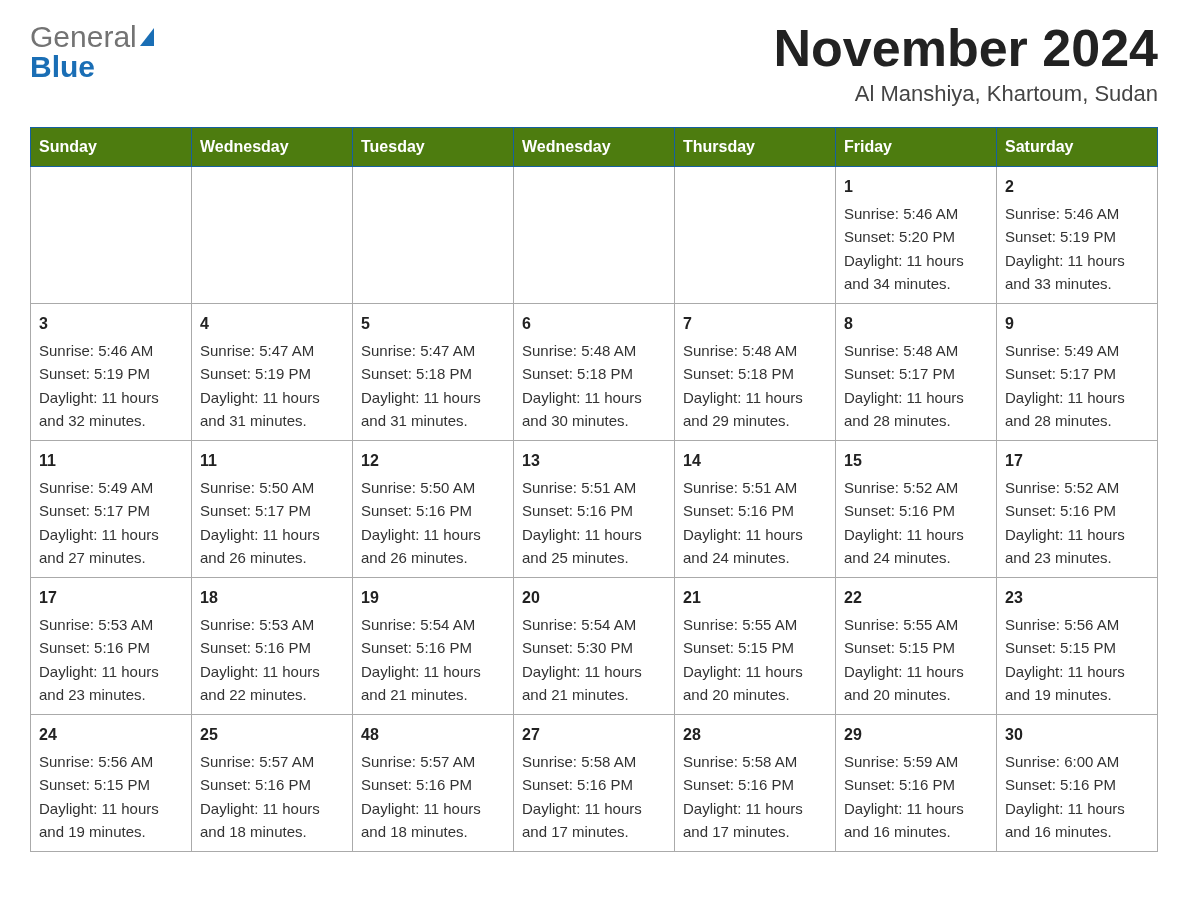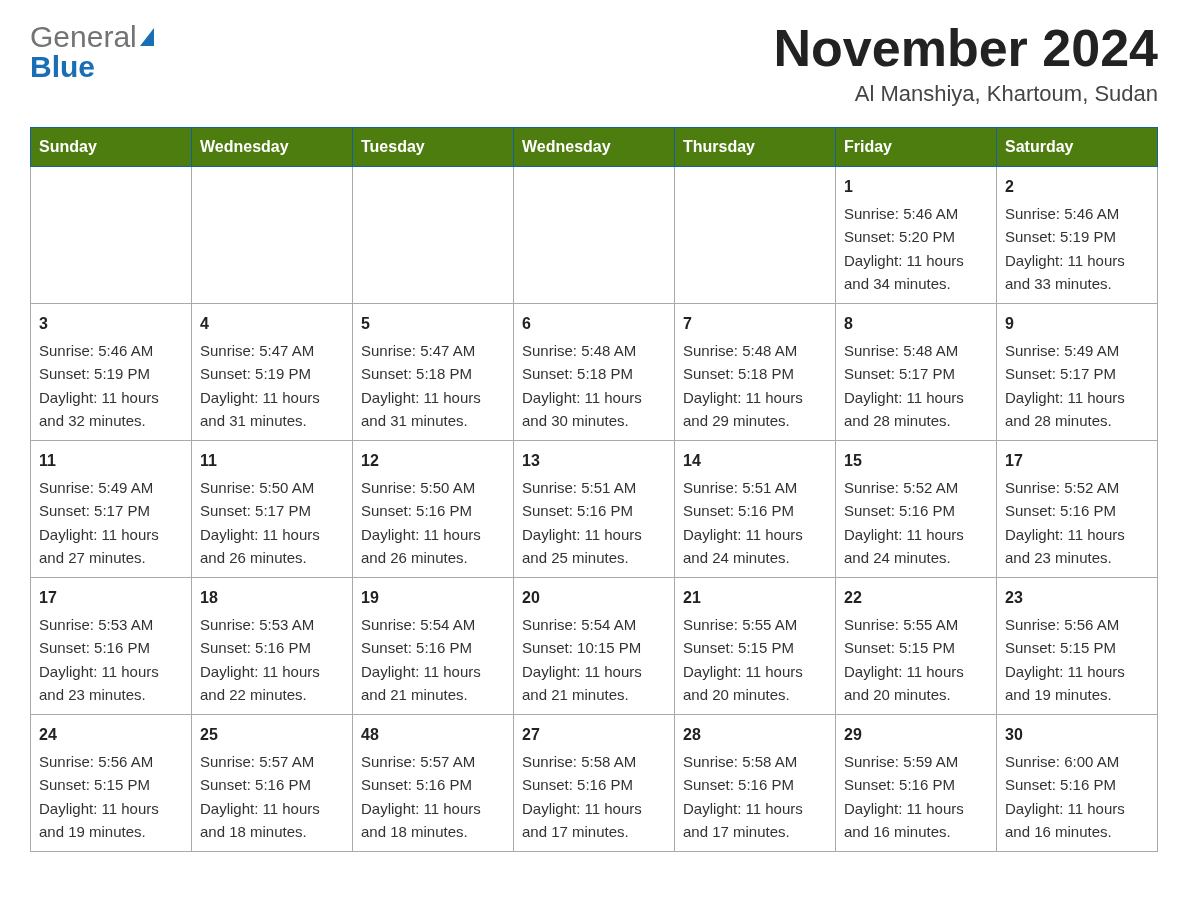--- a/index.html
+++ b/index.html
@@ -251,21 +251,21 @@
         </td>
         <td>
           <span class="day-number">19</span>
           <div class="day-info">Sunrise: 5:54 AM
 Sunset: 5:16 PM
 Daylight: 11 hours and 21 minutes.</div>
         </td>
         <td>
           <span class="day-number">20</span>
           <div class="day-info">Sunrise: 5:54 AM
-Sunset: 10:15 PM
+Sunset: 5:30 PM
 Daylight: 11 hours and 21 minutes.</div>
         </td>
         <td>
           <span class="day-number">21</span>
           <div class="day-info">Sunrise: 5:55 AM
 Sunset: 5:15 PM
 Daylight: 11 hours and 20 minutes.</div>
         </td>
         <td>
           <span class="day-number">22</span>

